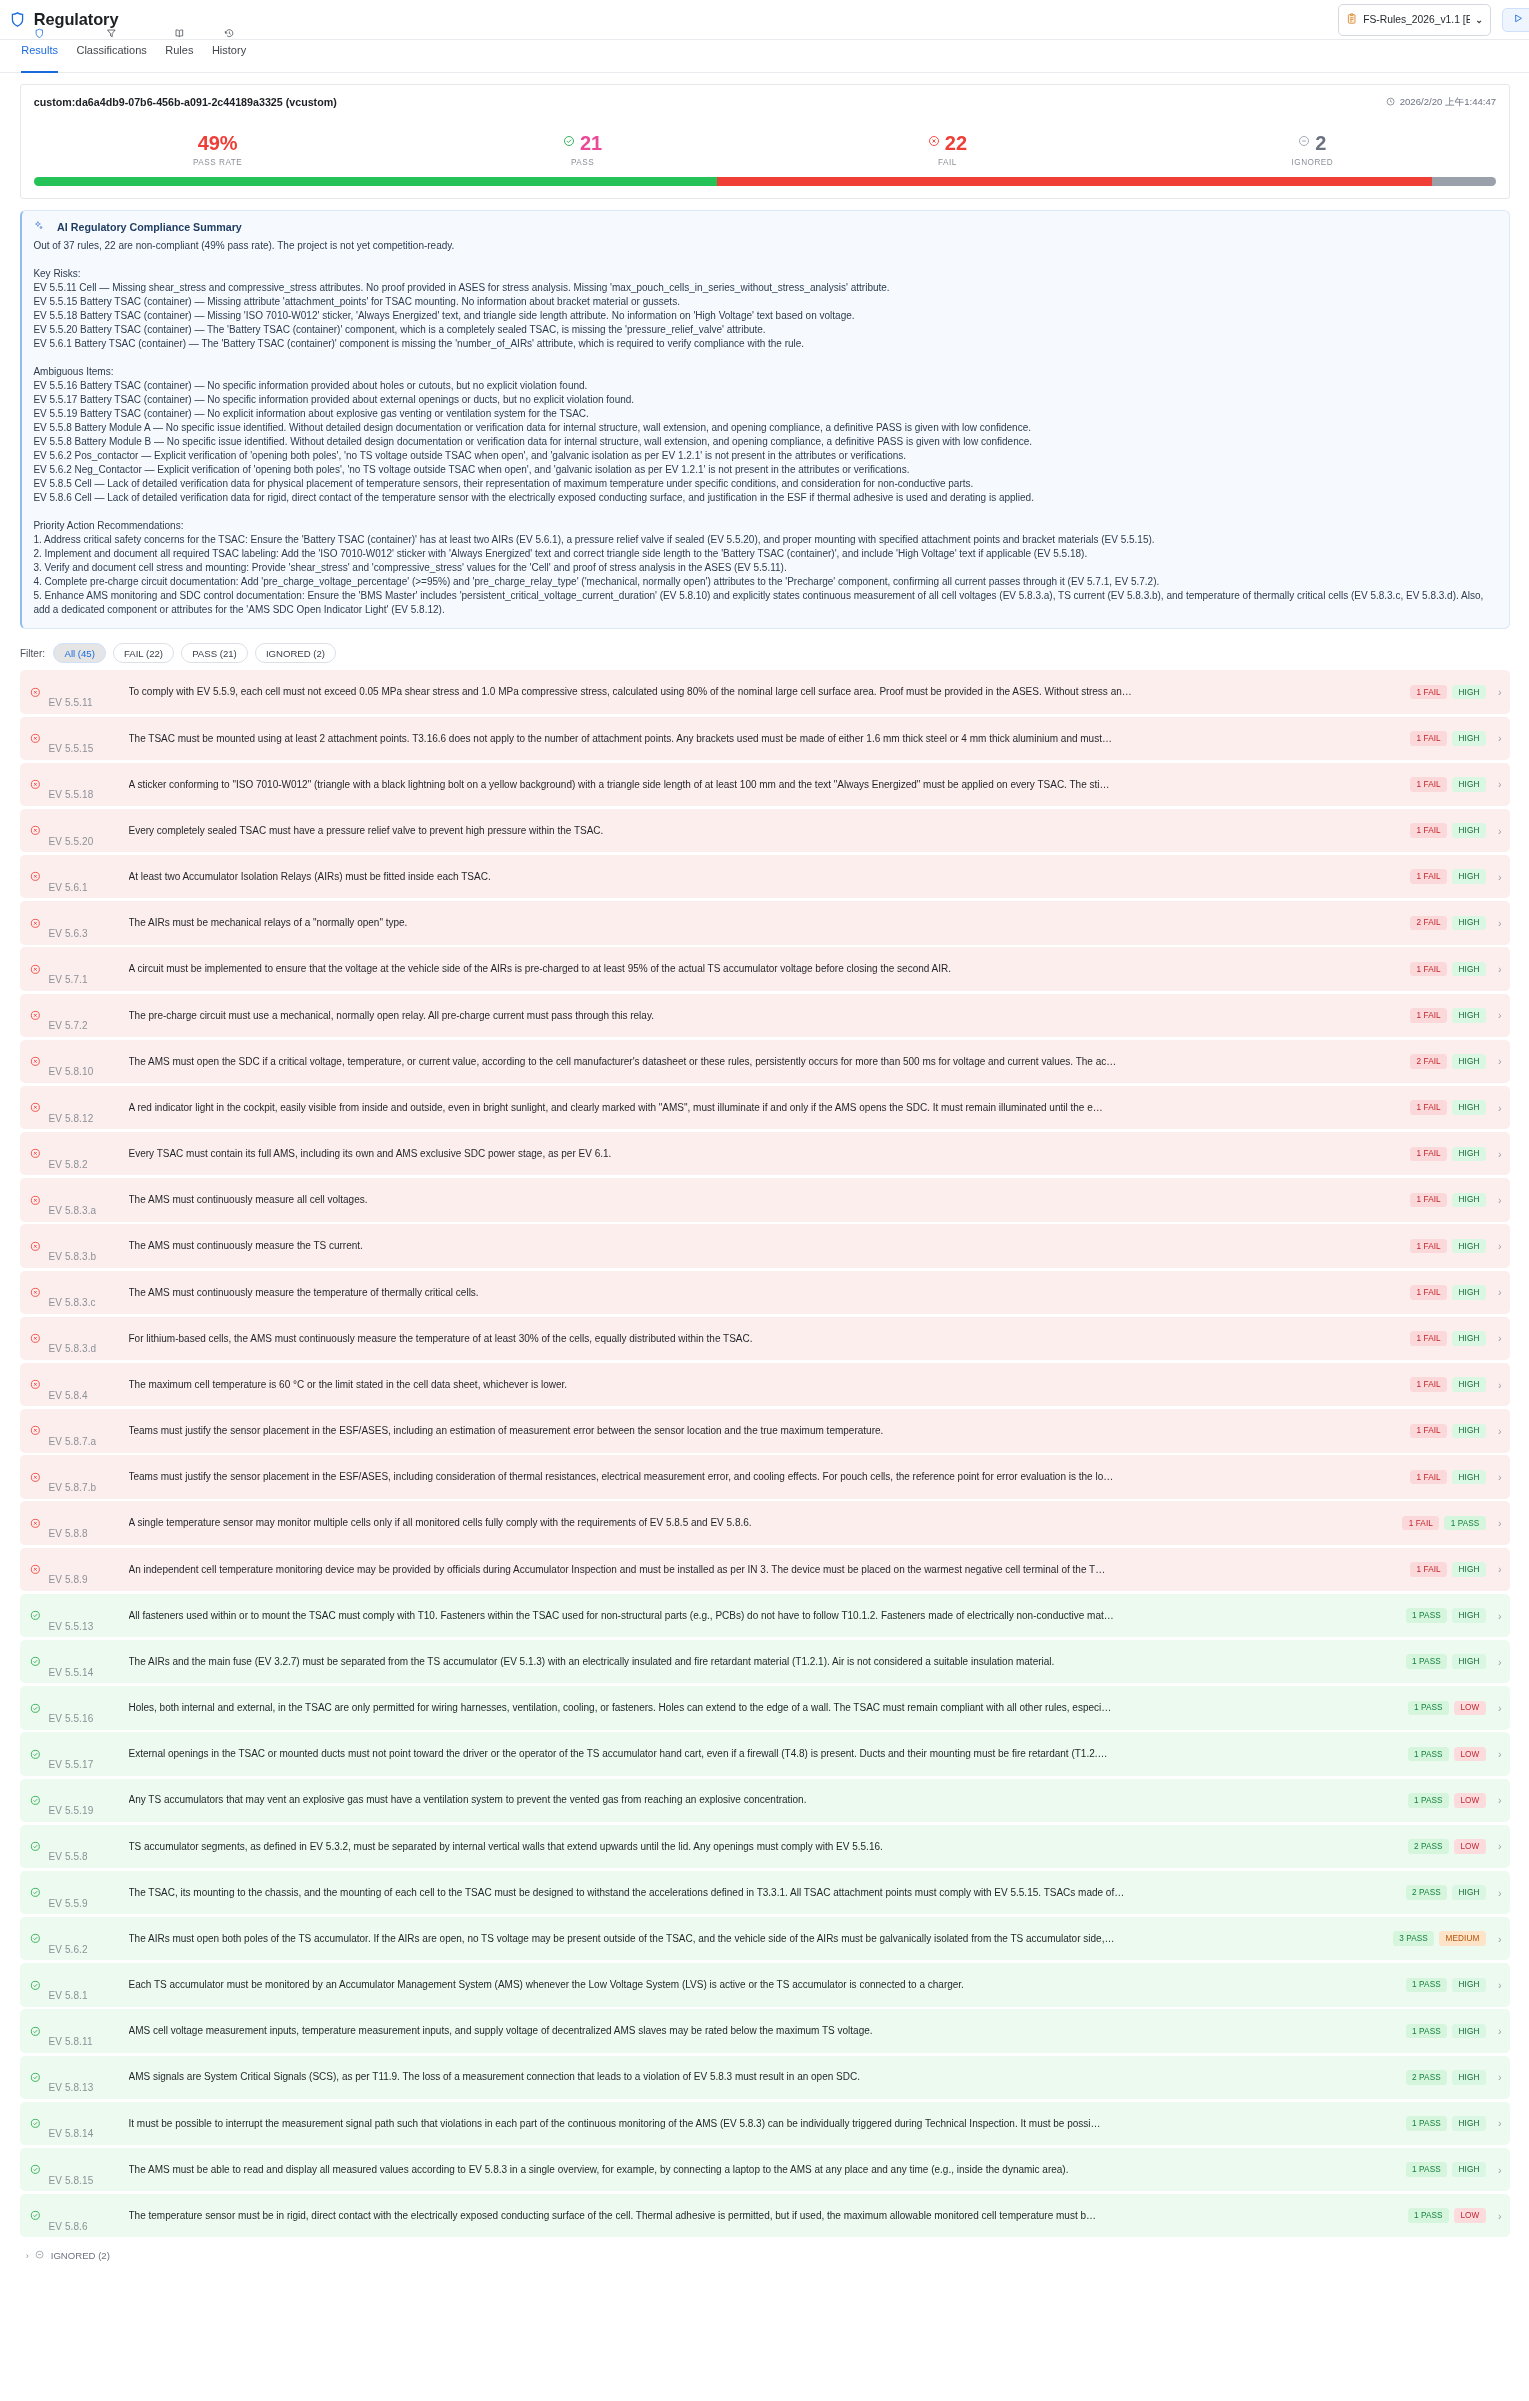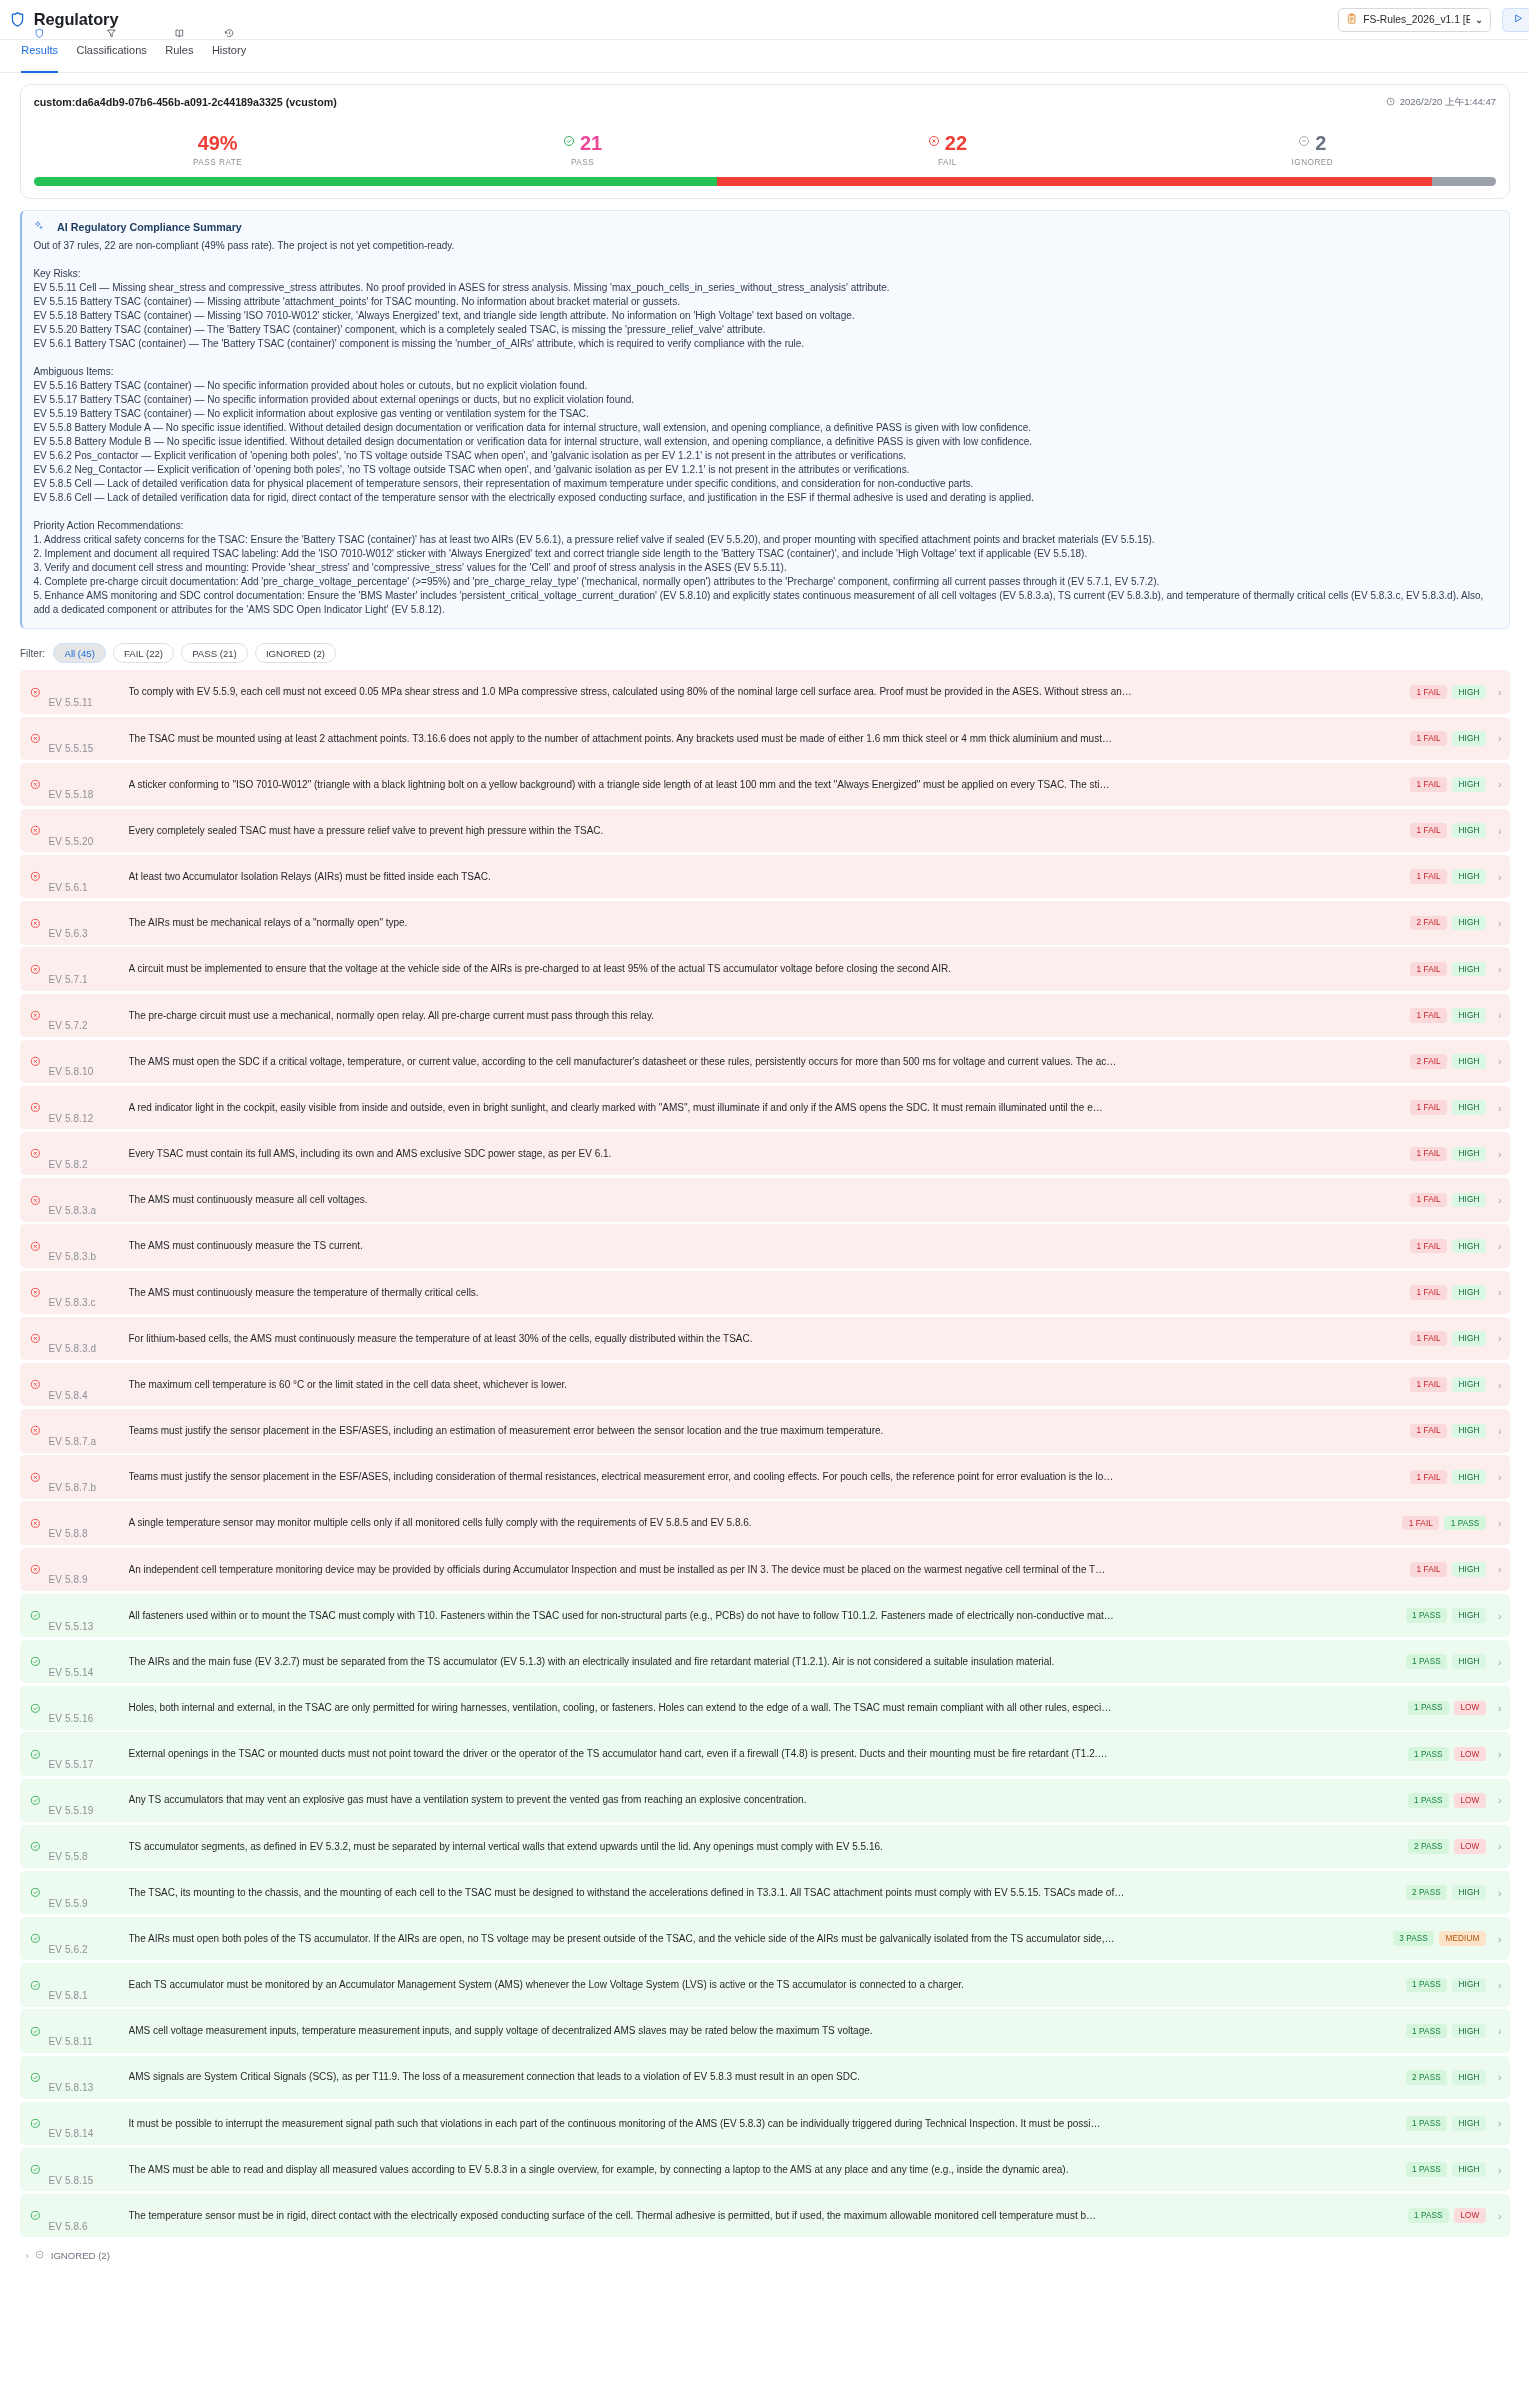--- a/index.html
+++ b/index.html
@@ -21,21 +21,21 @@
     border-bottom: 0.7px solid #e8eaed;
     background: #fff;
     gap: 32px;
   }
   .brand { display: flex; align-items: center; gap: 7.8px; }
   .brand-icon { width: 17px; height: 17px; display: block; }
   .brand-title { font-size: 16.4px; font-weight: 700; letter-spacing: -0.1px; color: #1c1f23; }
   .header-right { margin-left: auto; display: flex; align-items: center; gap: 11.4px; }
 
   .rules-select {
-    height: 24px;
+    height: 32px;
     min-width: 142px;
     max-width: 153px;
     border: 0.7px solid #d5d9df;
     border-radius: 5px;
     background: #fff;
     display: flex;
     align-items: center;
     gap: 5.7px;
     padding: 0 7.1px;
     font-size: 10.3px;
@@ -93,21 +93,21 @@
     flex-direction: column;
   }
   .tab.active { color: #1a6bdc; border-bottom-color: #1a6bdc; font-weight: 400; }
   .tab svg { display: block; }
 
   
   .page { padding: 11.4px 20px 0 20px; }
 
   .score-card {
     border: 0.7px solid #e6e8ec;
-    border-radius: 10px;
+    border-radius: 3px;
     background: #fff;
     padding: 10.7px 12.8px 12px 12.8px;
     position: relative;
   }
   .score-head {
     display: flex;
     align-items: flex-start;
   }
   .run-id { font-size: 10.7px; font-weight: 700; color: #1c1f23; }
   .run-time {

